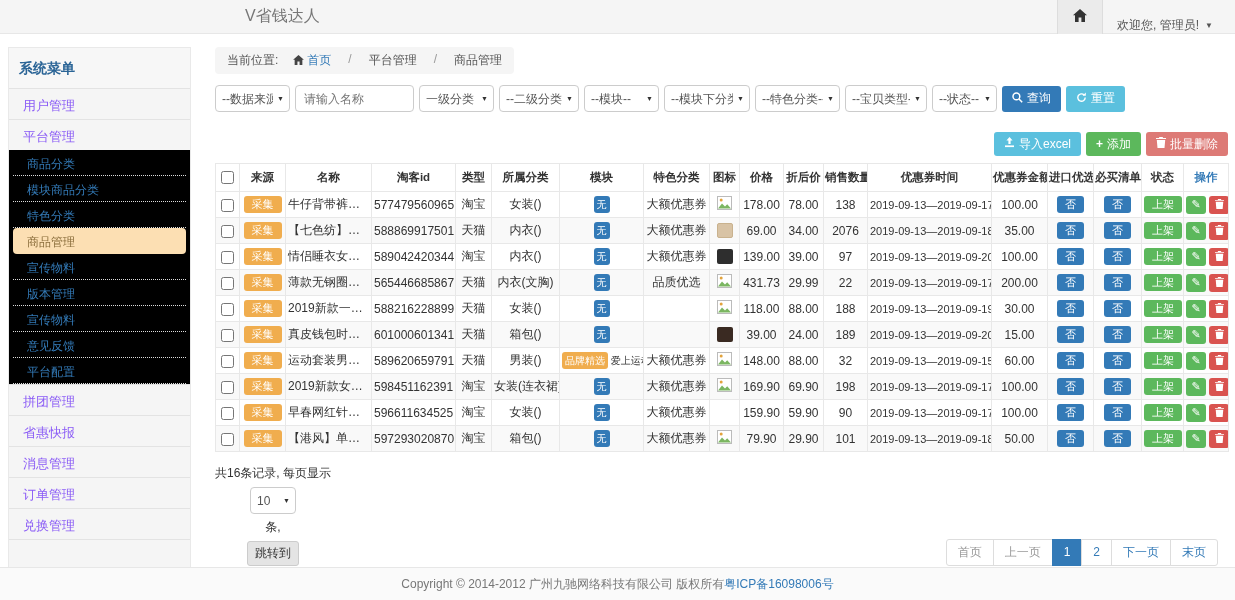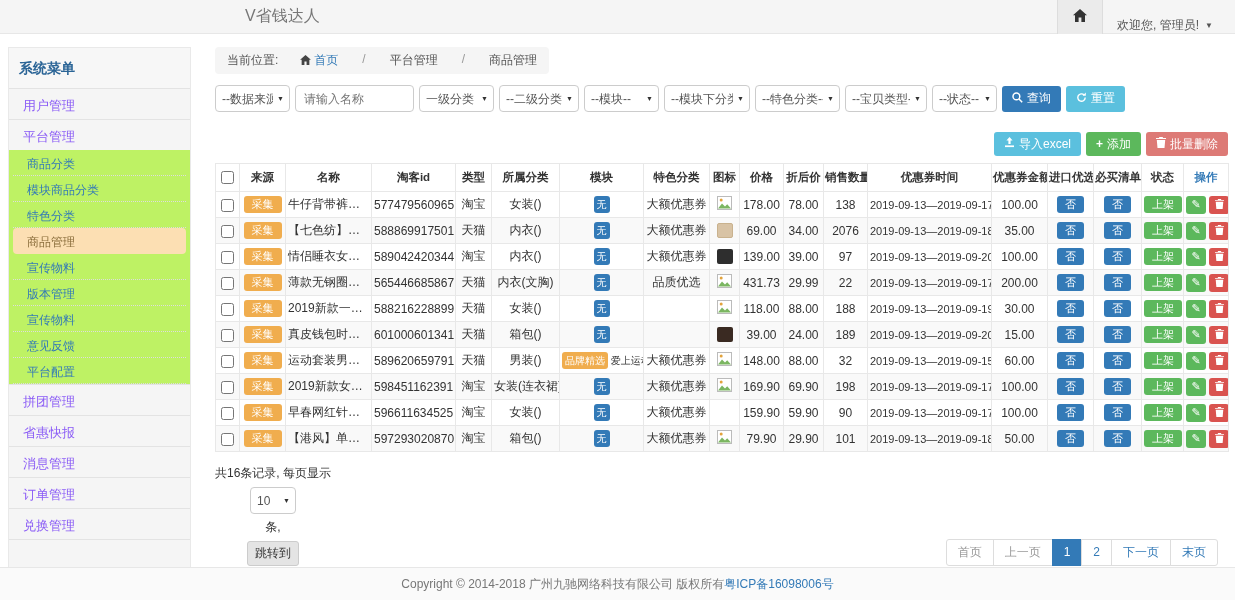--- a/index.html
+++ b/index.html
@@ -17,27 +17,27 @@
   .home-btn { width:46px; height:34px; background:#ebebeb; border-left:1px solid #ddd;
     border-right:1px solid #ddd; display:flex; align-items:center; justify-content:center; cursor:pointer; }
   .welcome { padding:0 22px 0 14px; color:#555; cursor:pointer; display:flex; align-items:center; gap:6px; }
   .caret { font-size:8px; color:#555; }
   
   .sidebar { position:absolute; left:8px; top:47px; width:183px; background:#f7f7f7;
     border:1px solid #e9e9e9; }
   .menu-title { color:#2a6496; font-weight:bold; font-size:14px; padding:12px 10px 10px; }
   .top-item { padding:8px 14px; font-size:13px; color:#8b5cf6; border-top:1px solid #e3e3e3;
     background:#f5f5f5; cursor:pointer; height:31px; }
-  .submenu { background:#bef264; padding:0 4px; }
+  .submenu { background:#000000; padding:0 4px; }
   .sub-item { padding:6px 14px; font-size:12px; color:#337ab7; border-bottom:1px dotted #ddd;
     cursor:pointer; height:26px; white-space:nowrap; }
   .sub-item.active { background:#fcdfb3; border-radius:4px; color:#8a6d3b; border-bottom-color:transparent; }
   
   .main { position:absolute; left:215px; top:47px; width:1013px; }
-  .breadcrumb { display:inline-flex; align-items:flex-start; gap:22px; background:#f5f5f5;
+  .breadcrumb { display:inline-flex; align-items:flex-start; gap:15px; background:#f5f5f5;
     border-radius:4px; padding:5px 12px; color:#555; }
   .breadcrumb .home-link { color:#337ab7; cursor:pointer; display:inline-flex; align-items:center; gap:3px; }
   .breadcrumb .sep { color:#999; padding:0 2px; }
   
   .filter-row { display:flex; align-items:center; gap:5px; margin-top:11px; }
   .sel { position:relative; height:27px; }
   .sel select { width:100%; height:27px; border:1px solid #ccc; border-radius:4px;
     background:#fff; color:#555; font-size:12px; padding:0 16px 0 6px;
     -webkit-appearance:none; appearance:none; font-family:inherit; }
   .sel::after { content:"▼"; position:absolute; right:6px; top:10px; font-size:7px; color:#333; pointer-events:none; }
@@ -566,15 +566,15 @@
         <button class="page-btn active">1</button>
         <button class="page-btn ">2</button>
         <button class="page-btn ">下一页</button>
         <button class="page-btn ">末页</button>
       </div>
   </div>
 
 </div>
 
 <div class="footer">
-  <span>Copyright © 2014-2018 广州九驰网络科技有限公司 版权所有</span>
+  <span>Copyright © 2014-2012 广州九驰网络科技有限公司 版权所有</span>
   <a>粤ICP备16098006号</a>
 </div>
 
 </body></html>

